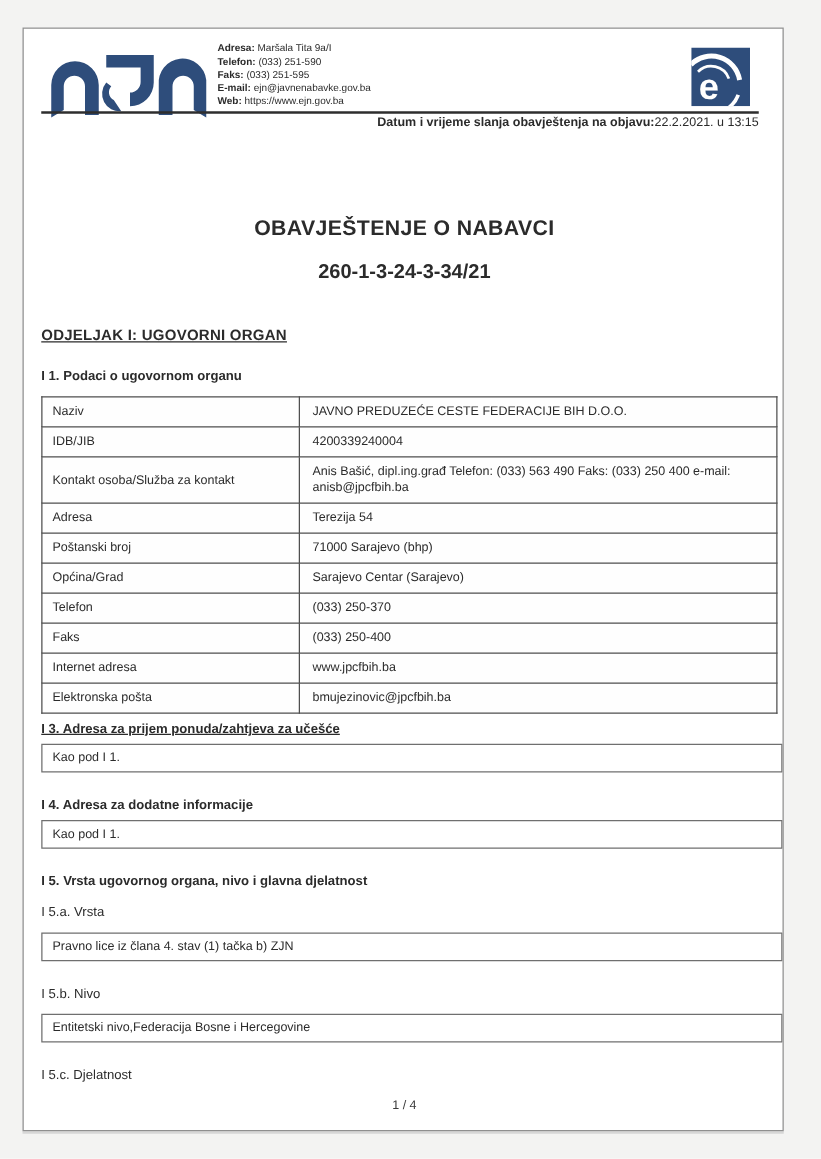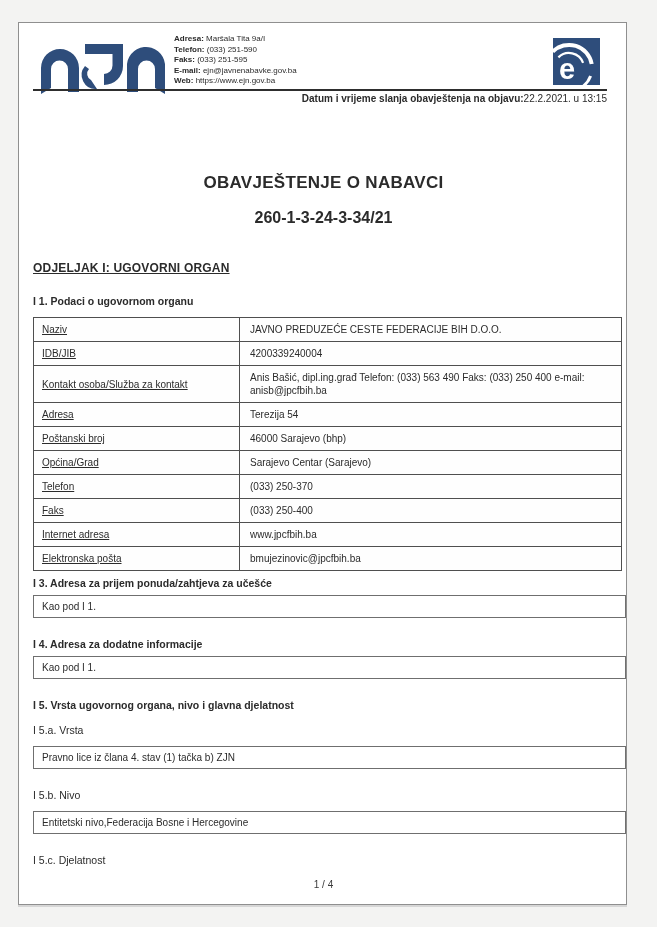--- a/index.html
+++ b/index.html
@@ -45,21 +45,21 @@
     position:absolute; left:14px; top:294px; width:589px;
     border-collapse:collapse; font-size:10px;
   }
   table.info td {
     border:1px solid #4f4f4f;
     padding:5px 8px 5px 8px;
     vertical-align:middle;
     line-height:13px;
     background:#fefefe;
   }
-  table.info td.k { width:206px;text-decoration:underline; }
+  table.info td.k { width:206px; }
   table.info td.v { padding-left:10px; }
 
   
   .value-box {
     left:14px; width:593px; height:23px;
     border:1px solid #6f6f6f;
     font-size:10px; line-height:21px;
     padding-left:8px; background:#fff;
   }
 
@@ -124,21 +124,21 @@
       <tr>
           <td class="k">Kontakt osoba/Služba za kontakt</td>
           <td class="v">Anis Bašić, dipl.ing.građ Telefon: (033) 563 490 Faks: (033) 250 400 e-mail: anisb@jpcfbih.ba</td>
         </tr>
       <tr>
           <td class="k">Adresa</td>
           <td class="v">Terezija 54</td>
         </tr>
       <tr>
           <td class="k">Poštanski broj</td>
-          <td class="v">46000 Sarajevo (bhp)</td>
+          <td class="v">71000 Sarajevo (bhp)</td>
         </tr>
       <tr>
           <td class="k">Općina/Grad</td>
           <td class="v">Sarajevo Centar (Sarajevo)</td>
         </tr>
       <tr>
           <td class="k">Telefon</td>
           <td class="v">(033) 250-370</td>
         </tr>
       <tr>
@@ -149,21 +149,21 @@
           <td class="k">Internet adresa</td>
           <td class="v">www.jpcfbih.ba</td>
         </tr>
       <tr>
           <td class="k">Elektronska pošta</td>
           <td class="v">bmujezinovic@jpcfbih.ba</td>
         </tr>
     </tbody>
   </table>
 
-  <div class="abs sub-heading" style="top:554px;">I 3. Adresa za prijem ponuda/zahtjeva za učešće</div>
+  <div class="abs sub-heading" style="top:554px;text-decoration:underline;">I 3. Adresa za prijem ponuda/zahtjeva za učešće</div>
   <div class="abs value-box" style="top:572px;">Kao pod I 1.</div>
 
   <div class="abs sub-heading" style="top:615px;">I 4. Adresa za dodatne informacije</div>
   <div class="abs value-box" style="top:633px;">Kao pod I 1.</div>
 
   <div class="abs sub-heading" style="top:676px;">I 5. Vrsta ugovornog organa, nivo i glavna djelatnost</div>
 
   <div class="abs sub-heading regular" style="top:701px;">I 5.a. Vrsta</div>
   <div class="abs value-box" style="top:723px;">Pravno lice iz člana 4. stav (1) tačka b) ZJN</div>
 

